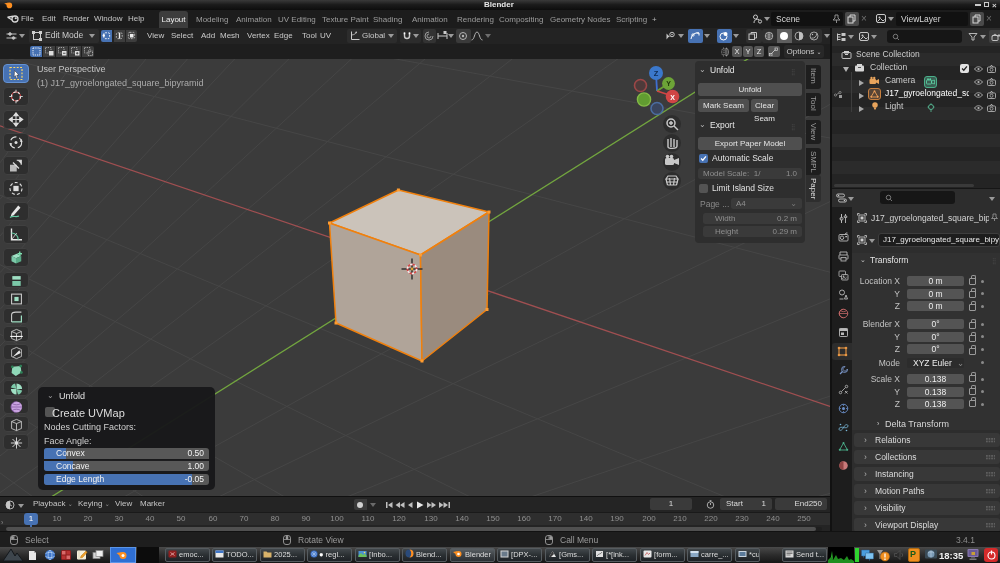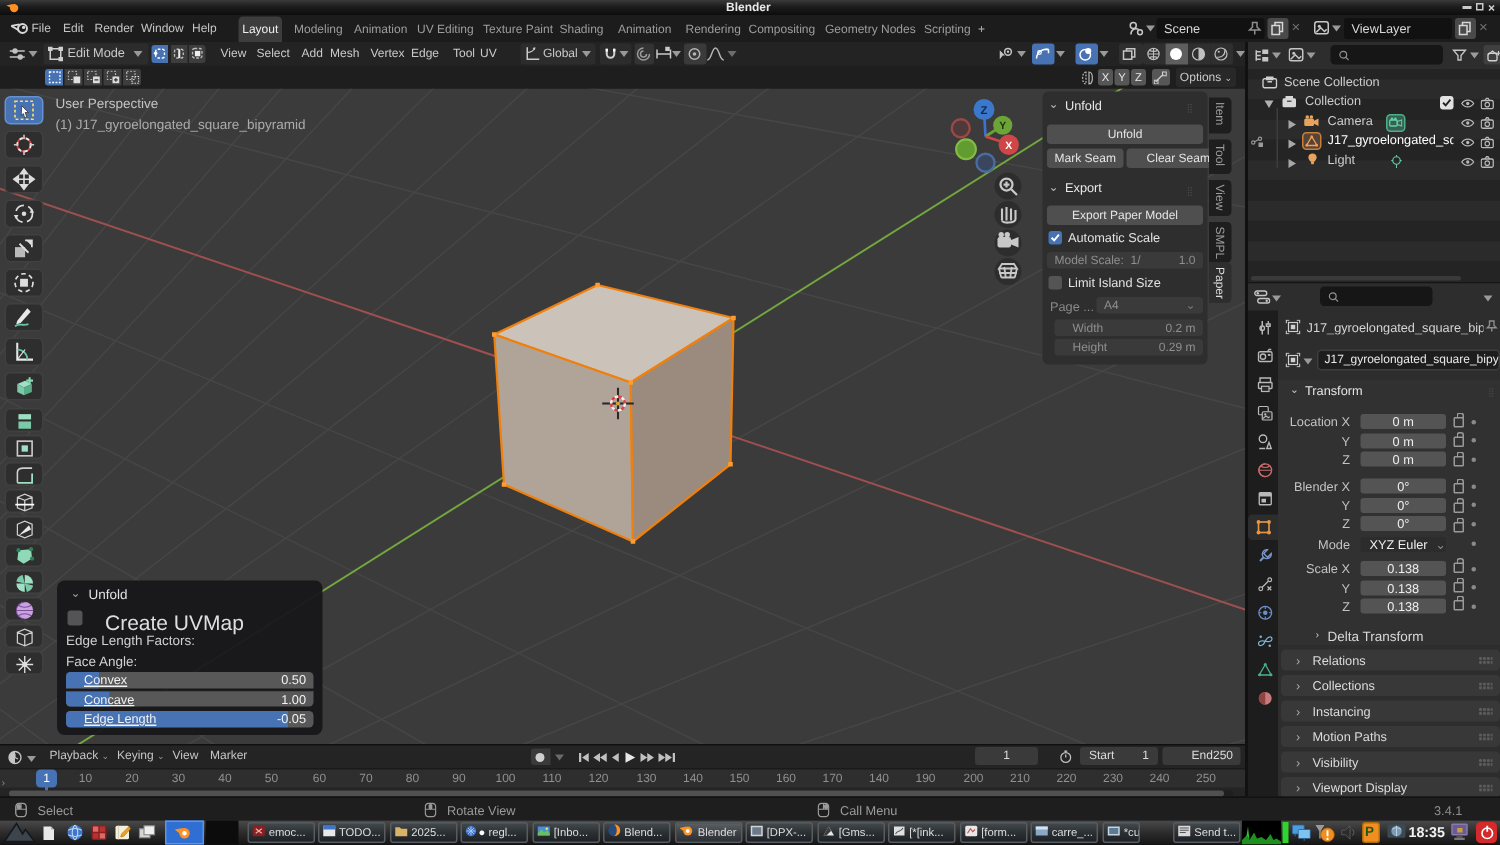--- a/index.html
+++ b/index.html
@@ -33,21 +33,21 @@
 .np-t{color:#e2e2e2;font-size:8.5px;}
 .np-g{color:#8a8a8a;font-size:8.5px;}
 .np-f{height:11px;background:#3a3a3a;border-radius:2.5px;color:#8f8f8f;font-size:8px;line-height:11px;padding:0 5px;}
 .np-tab{left:111px;width:15px;background:#1e1e1e;border-radius:0 3px 3px 0;color:#9e9e9e;}
 .np-tab.act{background:#2e2e2e;color:#dedede;}
 .np-tab span{position:absolute;left:2.5px;top:3px;font-size:8px;writing-mode:vertical-rl;}
 
 #redo{left:38px;top:387px;width:177px;height:103px;}
 .sld{width:165px;height:11px;background:#585858;overflow:hidden;font-size:8.5px;color:#f2f2f2;}
 .sld .fill{position:absolute;left:0;top:0;height:11px;background:#4772b3;}
-.sld .l{position:absolute;left:12px;top:0;line-height:11px;text-decoration:underline;}
+.sld .l{position:absolute;left:12px;top:0;line-height:11px;}
 .sld .r{position:absolute;right:5px;top:0;line-height:11px;}
 
 .cv{width:0;height:0;border-left:3px solid transparent;border-right:3px solid transparent;border-top:4px solid #9a9a9a;}
 .ol-stripe{left:0;width:170px;height:13px;background:#2b2b2b;}
 .ol-t{color:#cdcdcd;font-size:8.5px;white-space:nowrap;}
 .ol-ar{width:0;height:0;border-top:3.5px solid transparent;border-bottom:3.5px solid transparent;border-left:5px solid #a8a8a8;}
 #props{left:0;top:160px;width:170px;height:343px;}
 .ptab{left:3px;width:17px;height:17px;text-align:center;}
 .ptab svg{margin-top:3px;}
 .ptab.act{background:#2d2d2d;border-radius:3px 0 0 3px;width:20px;left:0;}
@@ -491,21 +491,21 @@
         </svg></div>
   </div>
 
   <div class="abs" id="npanel">
     <div class="abs" style="left:0;top:0;width:110px;height:182px;background:#2e2e2e;border-radius:4px"></div>
     <div class="abs np-h" style="left:15px;top:4px">Unfold</div>
     <div class="abs np-ch" style="left:4px;top:4px">⌄</div>
     <div class="abs np-dots" style="left:96px;top:7px">⣿</div>
     <div class="abs np-btn" style="left:3px;top:22px;width:104px">Unfold</div>
     <div class="abs np-btn" style="left:3px;top:38px;width:51px">Mark Seam</div>
-    <div class="abs np-btn" style="left:56px;top:38px;width:69px">Clear Seam</div>
+    <div class="abs np-btn" style="left:56px;top:38px;width:27px">Clear Seam</div>
     <div class="abs np-h" style="left:15px;top:59px">Export</div>
     <div class="abs np-ch" style="left:4px;top:59px">⌄</div>
     <div class="abs np-dots" style="left:96px;top:62px">⣿</div>
     <div class="abs np-btn" style="left:3px;top:76px;width:104px">Export Paper Model</div>
     <div class="abs" style="left:4px;top:93px;width:9px;height:9px;background:#4772b3;border-radius:2px"></div>
     <svg class="abs" style="left:5px;top:94px" width="7" height="7" viewBox="0 0 10 10">
         <path d="M1.5 5 L4 7.5 L8.5 2" stroke="#fff" stroke-width="1.8" fill="none"></path>
       </svg>
     <div class="abs np-t" style="left:17px;top:92px">Automatic Scale</div>
     <div class="abs np-f" style="left:3px;top:107px;width:104px">
@@ -540,22 +540,22 @@
     <div class="abs np-tab act" style="top:114px;height:27px">
         <span>Paper</span>
       </div>
   </div>
 
   <div class="abs" id="redo">
     <div class="abs" style="left:0;top:0;width:177px;height:103px;background:rgba(24,24,26,0.96);border-radius:5px"></div>
     <div class="abs" style="left:9px;top:4px;color:#9d9d9d;font-size:8px">⌄</div>
     <div class="abs" style="left:21px;top:4px;color:#e2e2e2;font-size:9px">Unfold</div>
     <div class="abs" style="left:7px;top:20px;width:10px;height:10px;background:#545454;border-radius:2px"></div>
-    <div class="abs" style="left:32px;top:20px;color:#dedede;font-size:14px">Create UVMap</div>
-    <div class="abs" style="left:6px;top:35px;color:#d0d0d0;font-size:9px">Edge Length Factors:</div>
+    <div class="abs" style="left:14px;top:20px;color:#dedede;font-size:11px">Create UVMap</div>
+    <div class="abs" style="left:6px;top:35px;color:#d0d0d0;font-size:9px">Nodes Cutting Factors:</div>
     <div class="abs" style="left:6px;top:49px;color:#d0d0d0;font-size:9px">Face Angle:</div>
     <div class="abs sld" style="left:6px;top:61px;border-radius:3px 3px 0 0">
         <div class="fill" style="width:22px"></div>
         <span class="l">Convex</span>
         <span class="r">0.50</span>
       </div>
     <div class="abs sld" style="left:6px;top:72.5px;border-radius:0 0 3px 3px;border-top:1px solid #1d1d1f">
         <div class="fill" style="width:29px"></div>
         <span class="l">Concave</span>
         <span class="r">1.00</span>

